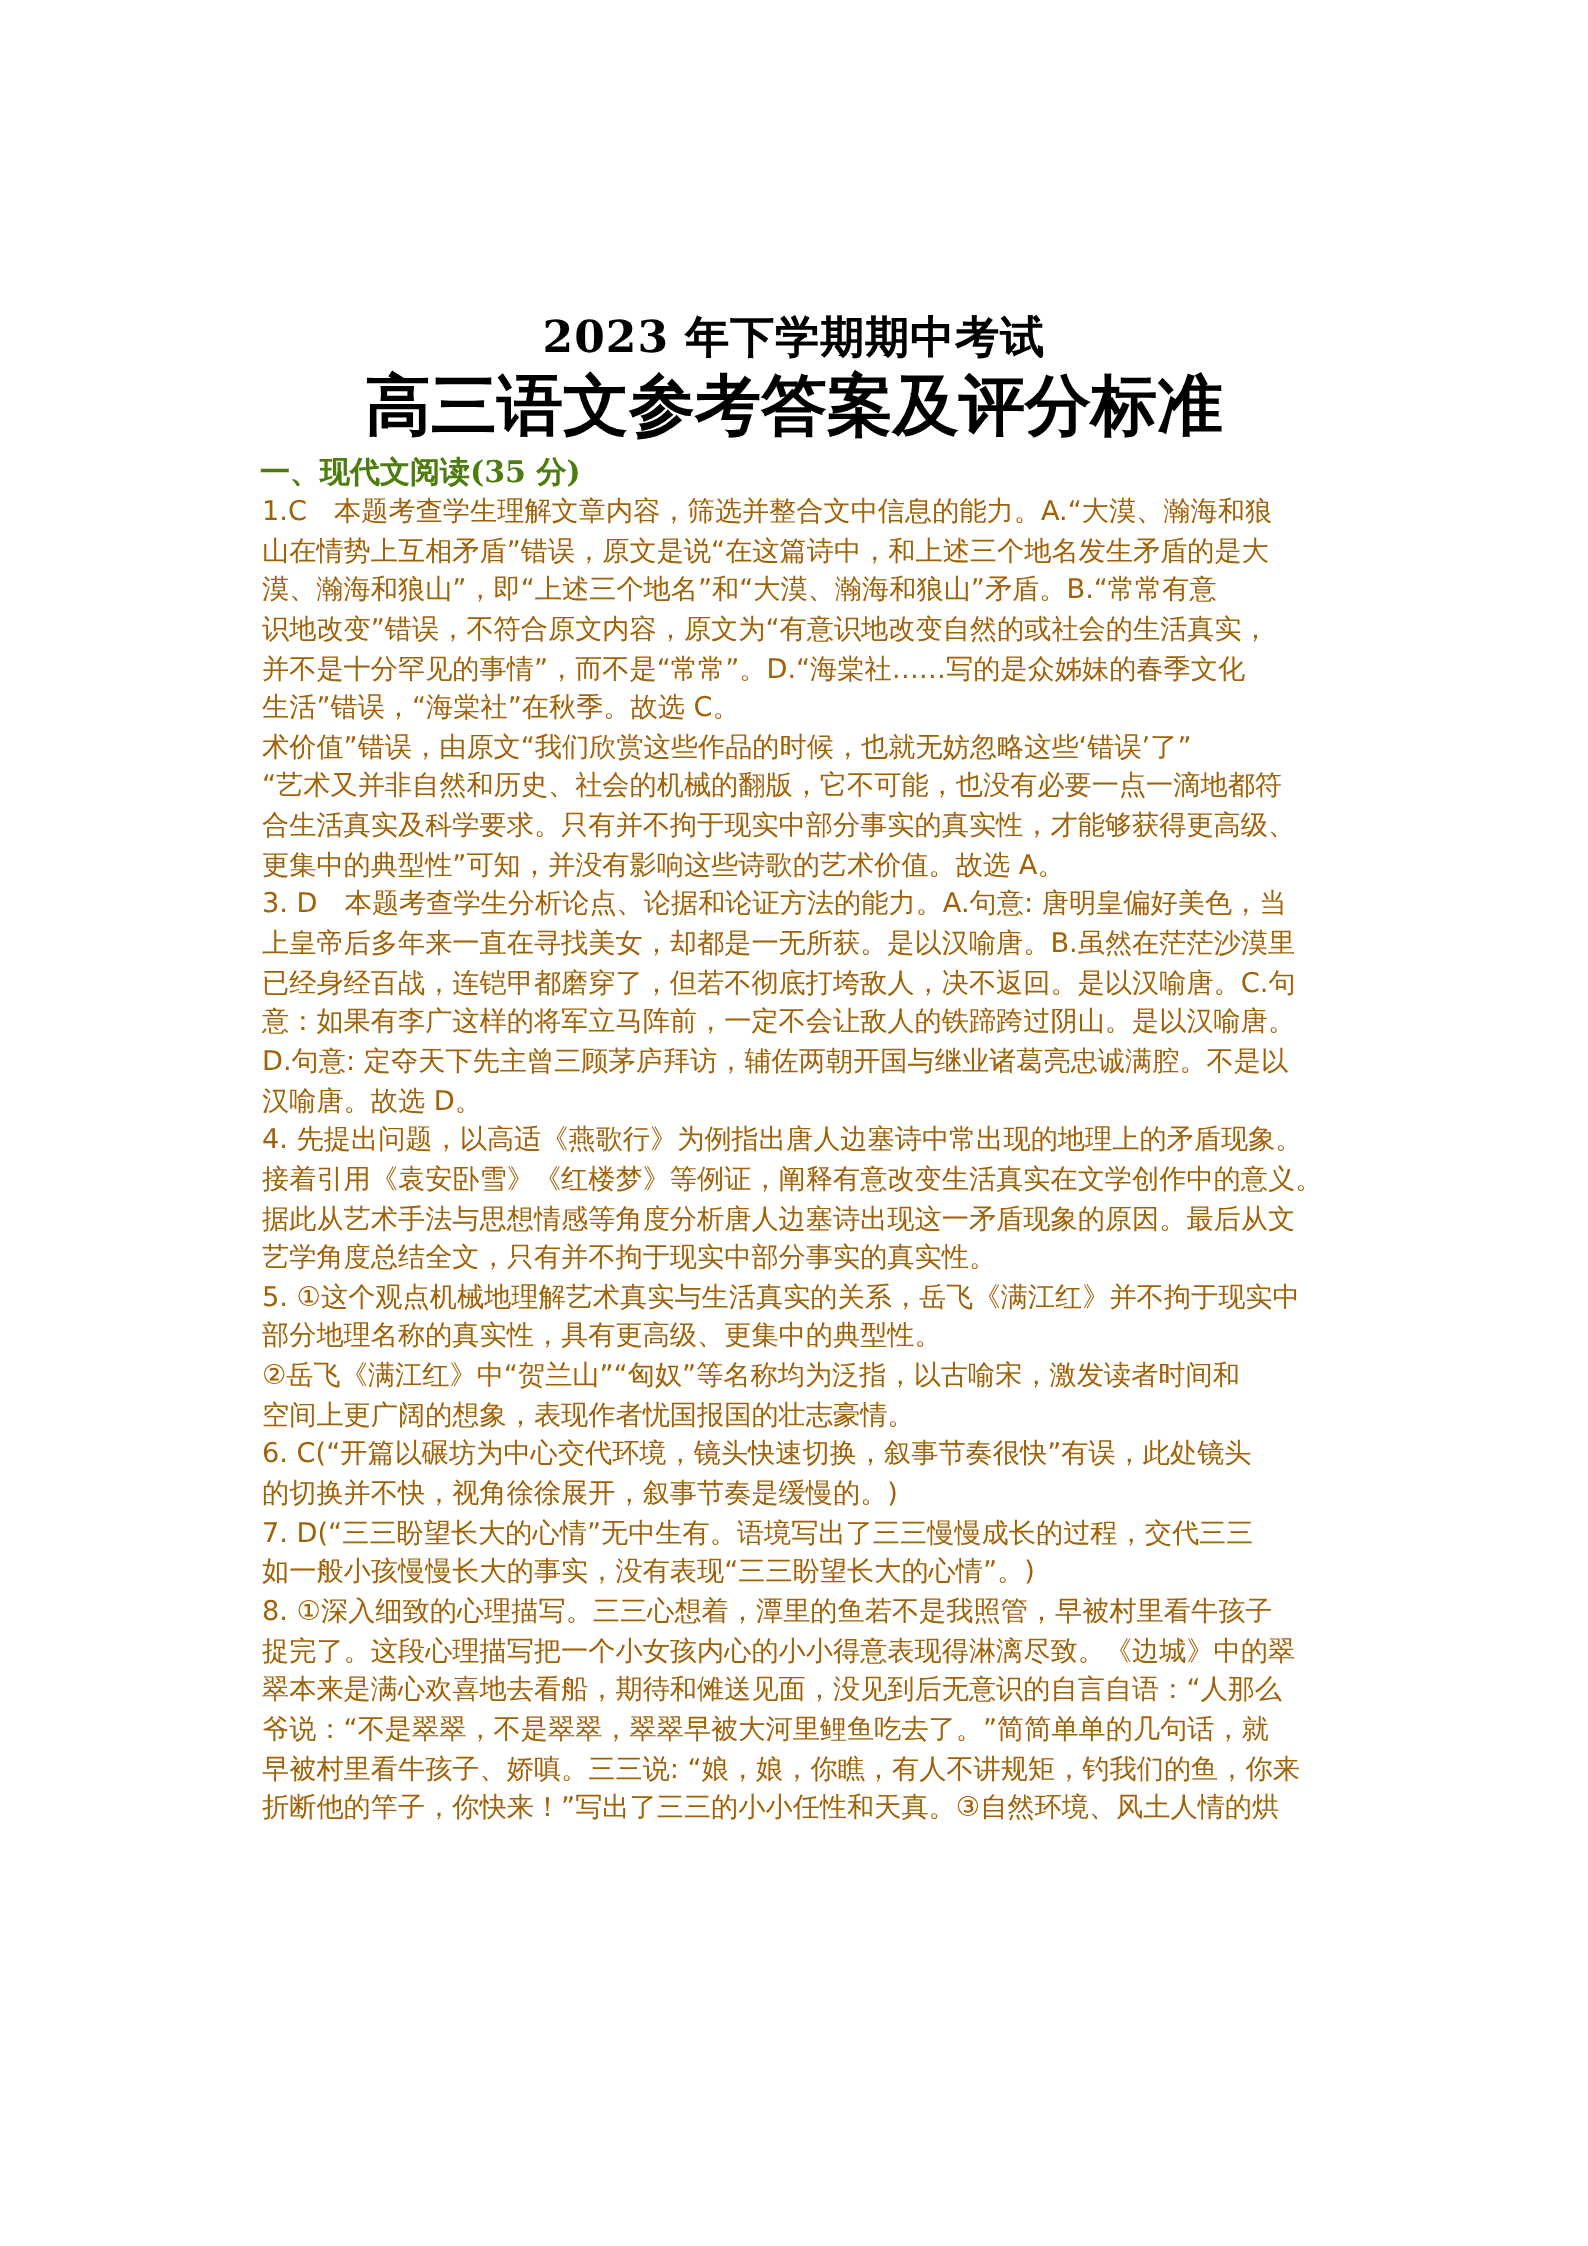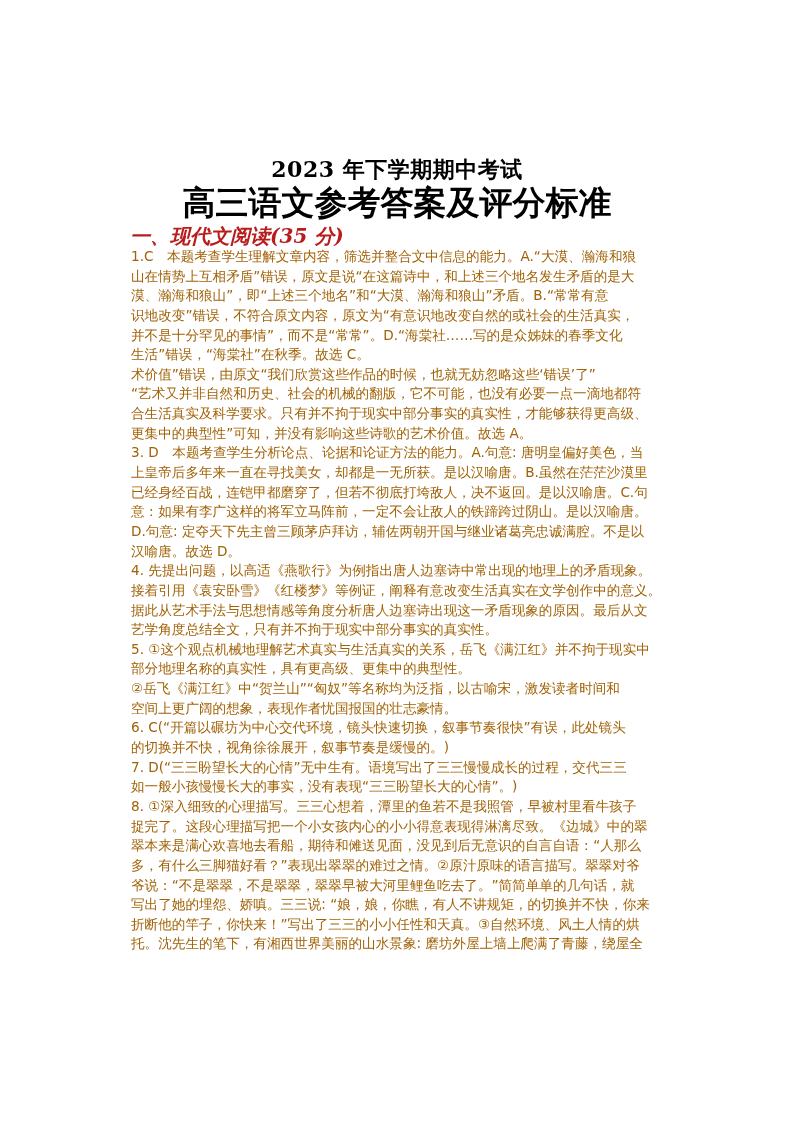--- a/index.html
+++ b/index.html
@@ -12,21 +12,21 @@
     letter-spacing: 0.5px;
   }
   .title2 {
     position: absolute; left: 0; width: 794px; top: 175px;
     text-align: center; font-family: "DejaVu Sans", "Liberation Sans", sans-serif;
     font-weight: bold; font-size: 33px; line-height: 32px; color: #000;
   }
   .section {
     position: absolute; left: 130px; top: 214px;
     font-family: "DejaVu Serif", "Liberation Serif", serif;
-    font-weight: bold; font-size: 20px; line-height: 20px; color: #b91c1c; font-style: italic;
+    font-weight: bold; font-size: 15px; line-height: 20px; color: #4d7c0f;
   }
   .body {
     position: absolute; left: 131px; top: 235px; width: 535px;
     font-family: "DejaVu Sans", "Liberation Sans", sans-serif;
     font-size: 13.6px; line-height: 19.65px; color: #a16207;
     text-align: justify;
   }
   .line { display: block; white-space: nowrap; height: 19.65px; overflow: visible; }
 </style>
 </head>
@@ -61,19 +61,17 @@
       <span class="line">部分地理名称的真实性，具有更高级、更集中的典型性。</span>
       <span class="line">②岳飞《满江红》中“贺兰山”“匈奴”等名称均为泛指，以古喻宋，激发读者时间和</span>
       <span class="line">空间上更广阔的想象，表现作者忧国报国的壮志豪情。</span>
       <span class="line">6. C(“开篇以碾坊为中心交代环境，镜头快速切换，叙事节奏很快”有误，此处镜头</span>
       <span class="line">的切换并不快，视角徐徐展开，叙事节奏是缓慢的。)</span>
       <span class="line">7. D(“三三盼望长大的心情”无中生有。语境写出了三三慢慢成长的过程，交代三三</span>
       <span class="line">如一般小孩慢慢长大的事实，没有表现“三三盼望长大的心情”。)</span>
       <span class="line">8. ①深入细致的心理描写。三三心想着，潭里的鱼若不是我照管，早被村里看牛孩子</span>
       <span class="line">捉完了。这段心理描写把一个小女孩内心的小小得意表现得淋漓尽致。《边城》中的翠</span>
       <span class="line">翠本来是满心欢喜地去看船，期待和傩送见面，没见到后无意识的自言自语：“人那么</span>
-      <span class="line">多，有什么三脚猫好看？”表现出翠翠的难过之情。②原汁原味的语言描写。翠翠对爷</span>
       <span class="line">爷说：“不是翠翠，不是翠翠，翠翠早被大河里鲤鱼吃去了。”简简单单的几句话，就</span>
-      <span class="line">写出了她的埋怨、娇嗔。三三说: “娘，娘，你瞧，有人不讲规矩，的切换并不快，你来</span>
+      <span class="line">早被村里看牛孩子、娇嗔。三三说: “娘，娘，你瞧，有人不讲规矩，钓我们的鱼，你来</span>
       <span class="line">折断他的竿子，你快来！”写出了三三的小小任性和天真。③自然环境、风土人情的烘</span>
-      <span class="line">托。沈先生的笔下，有湘西世界美丽的山水景象: 磨坊外屋上墙上爬满了青藤，绕屋全</span>
     </div>
 </div>
 
 </body></html>

